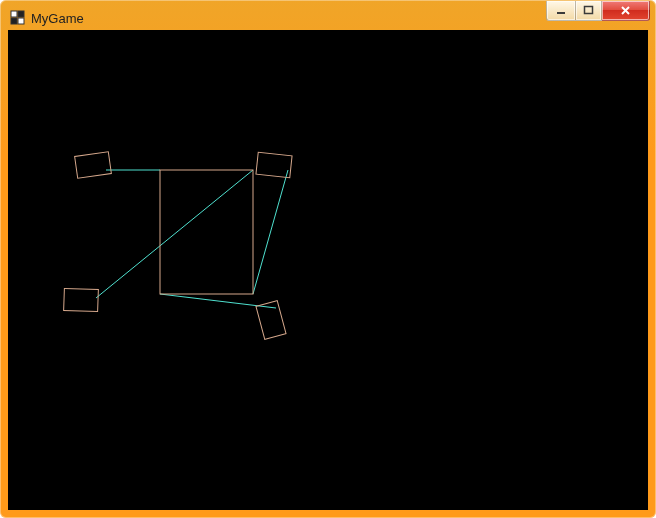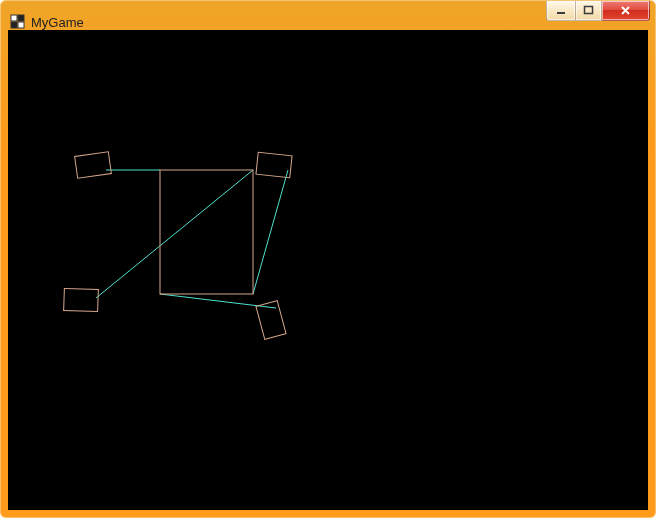--- a/index.html
+++ b/index.html
@@ -1,18 +1,18 @@
 <!DOCTYPE html>
 <html><head>
   <meta charset="utf-8">
   <style>
     * { margin: 0; padding: 0; box-sizing: border-box; }
     body { width: 656px; height: 518px; overflow: hidden; font-family: "Segoe UI", Tahoma, sans-serif; font-size: 12px; background: #fff; }
     .window { width: 656px; height: 518px; position: relative; background: linear-gradient(to bottom, #f0a528 0%, #ff9a1a 30%, #ff9a1a 100%); border-radius: 6px; padding: 6px; box-shadow: inset 0 0 0 1px rgba(255,255,255,.35); }
-    .titlebar { height: 24px; display: flex; align-items: flex-end; position: relative; padding-left: 4px; }
+    .titlebar { height: 24px; display: flex; align-items: center; position: relative; padding-left: 4px; }
     .icon-app { width: 16px; height: 16px; margin-right: 5px; position: relative; }
     .icon-app svg { display: block; }
     .title { color: #222; font-size: 13px; }
     .winbtns { position: absolute; right: 0; top: -5px; display: flex; }
     .winbtn { height: 20px; display: flex; align-items: center; justify-content: center; border: 1px solid rgba(0,0,0,.25); border-top: none; background: linear-gradient(to bottom, #fff8e8, #f3d9a6); box-shadow: inset 0 0 0 1px rgba(255,255,255,.6); }
     .winbtn.min { width: 29px; border-top-left-radius: 0; border-bottom-left-radius: 3px; border-right: none; }
     .winbtn.max { width: 27px; }
     .winbtn.close { width: 48px; border-bottom-right-radius: 3px; border-left: none; background: linear-gradient(to bottom, #f07a78 0%, #e24f40 45%, #cf2b1d 46%, #e2452f 100%); }
     .winbtn svg { display: block; }
     .client { position: absolute; left: 8px; right: 8px; top: 30px; bottom: 8px; background: #000; }

